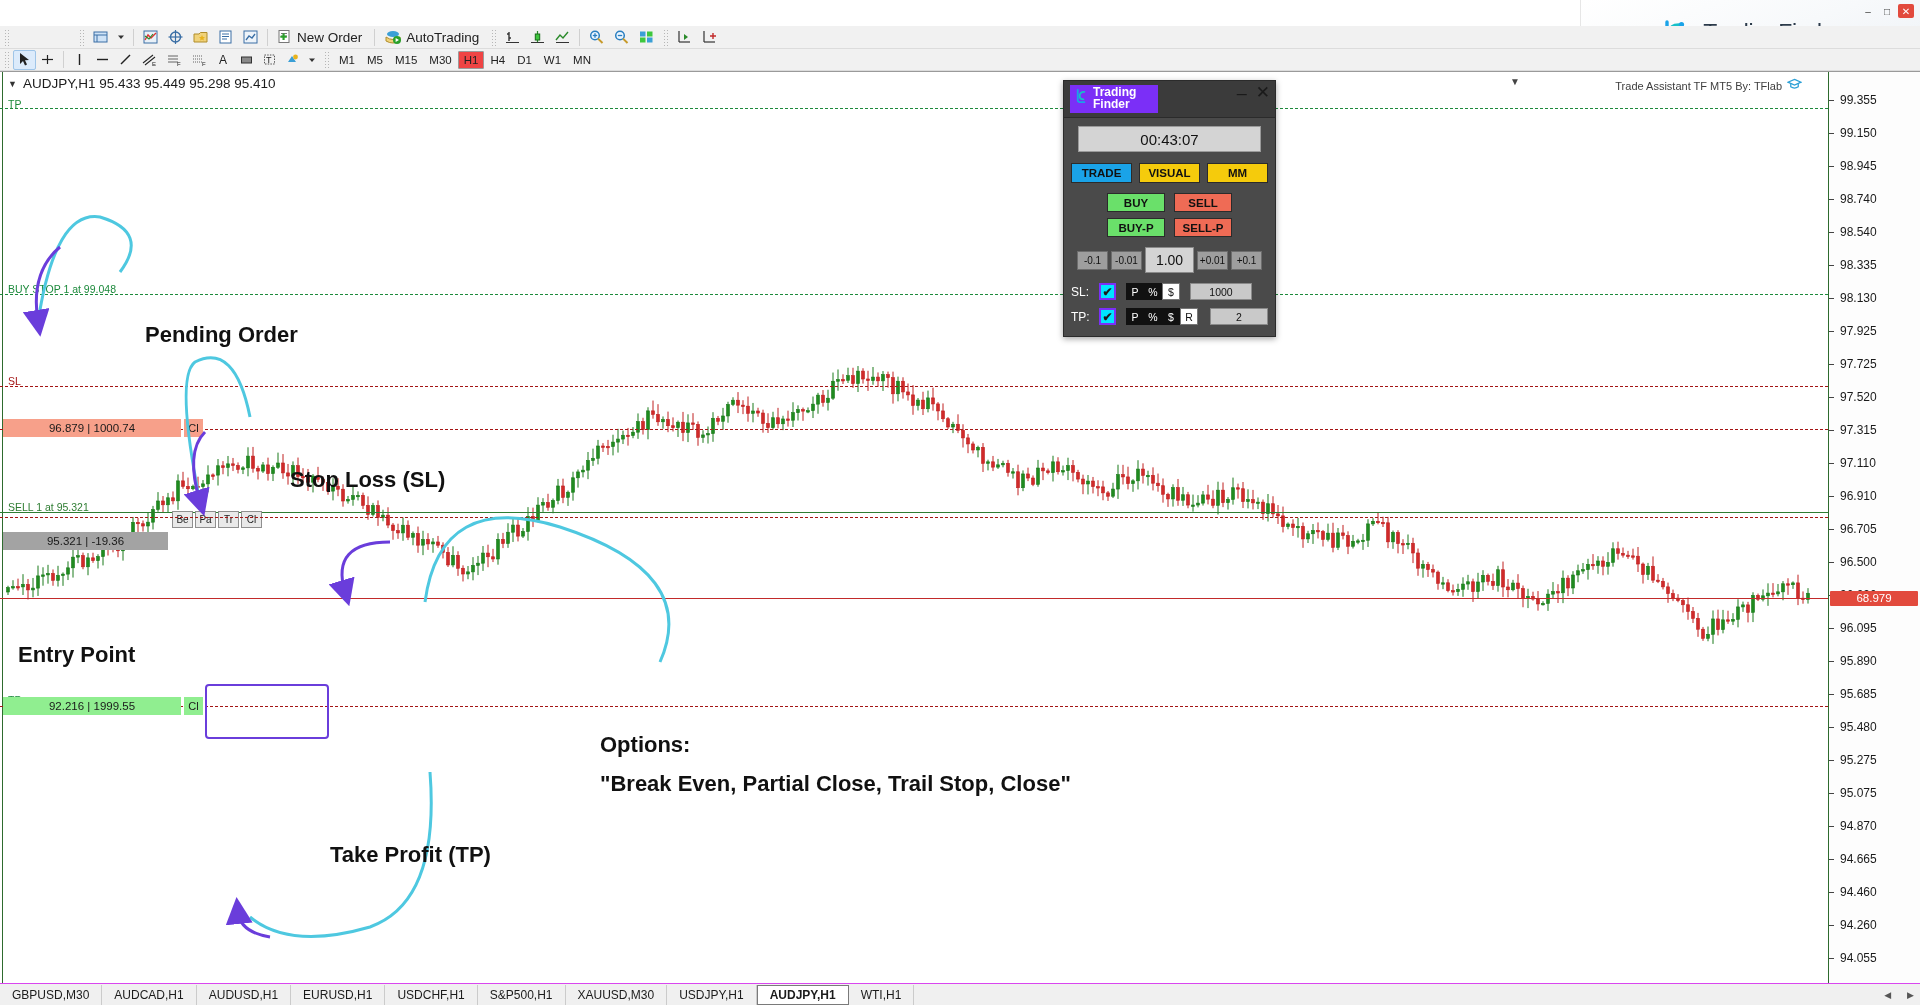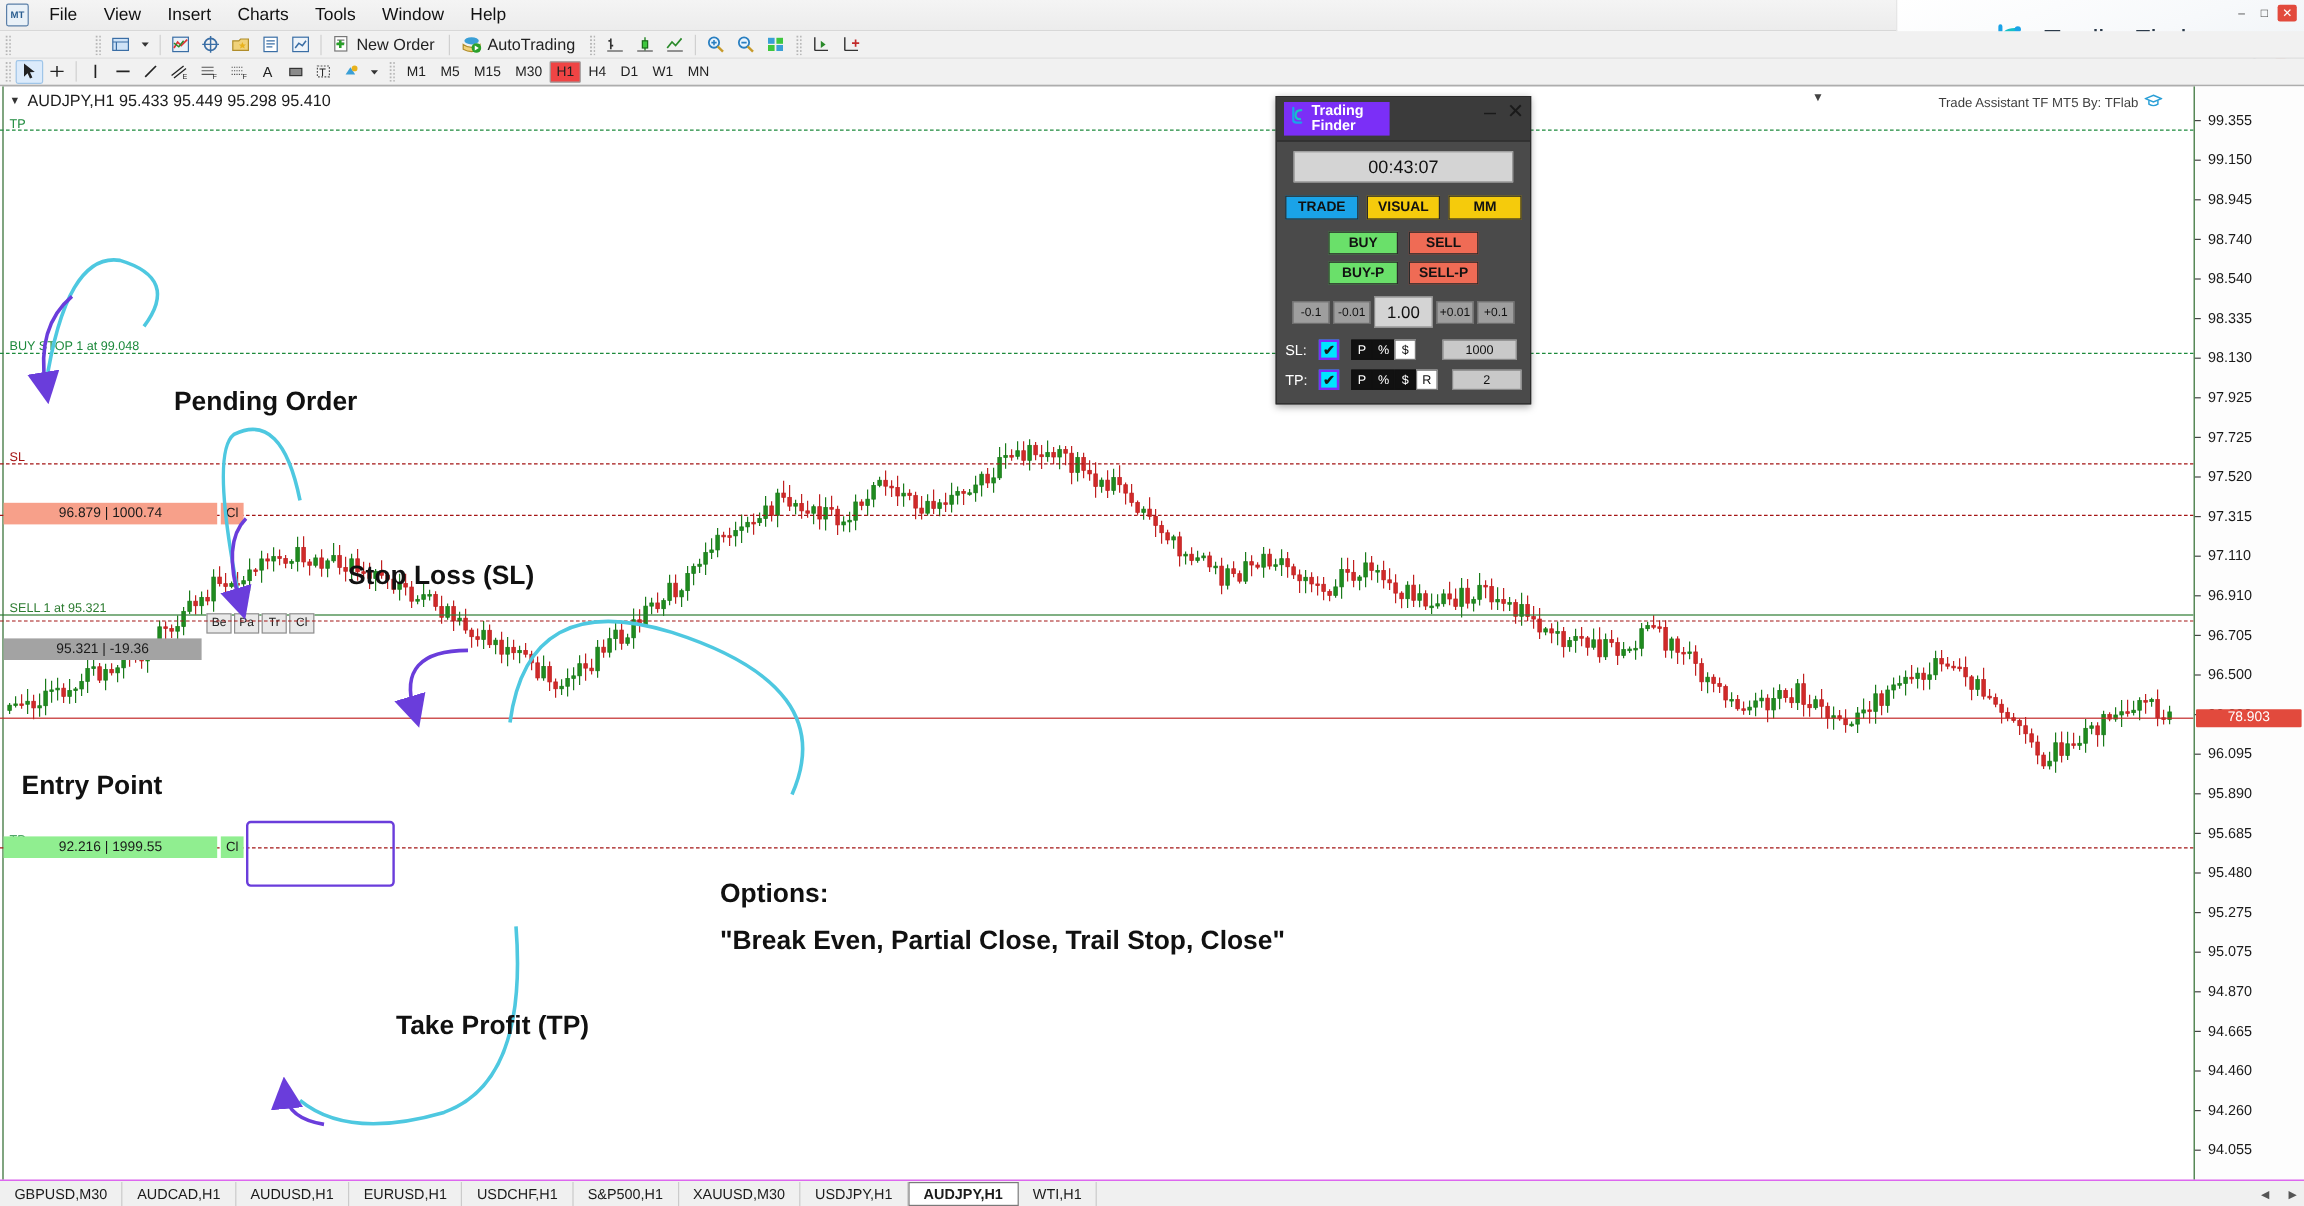--- a/index.html
+++ b/index.html
@@ -240,32 +240,20 @@
   .btab.active { background:#ffffff; border:1px solid #7a7a7a; font-weight:bold; }
   .scroll-arrows {
     position:absolute; right:6px; display:flex; gap:16px; font-size:9px; color:#555;
   }
 </style>
 </head>
 <body>
 
 <div id="app">
 
-  <div class="topbar">
-    <div class="mt-logo">MT</div>
-    <div class="menu">
-      <div class="menu-item">File</div>
-      <div class="menu-item">View</div>
-      <div class="menu-item">Insert</div>
-      <div class="menu-item">Charts</div>
-      <div class="menu-item">Tools</div>
-      <div class="menu-item">Window</div>
-      <div class="menu-item">Help</div>
-    </div>
-  </div>
 
   <div class="topright">
     <div class="tf-logo-mark">
       <svg width="34" height="34" viewBox="0 0 34 34">
         <path d="M8 6 L8 25 Q8 28 12 28 L20 28" stroke="#1aa3e8" stroke-width="3.4" fill="none" stroke-linecap="round"></path>
         <path d="M20 9 Q11 9 11 16 Q11 22 19 22" stroke="#16c0c8" stroke-width="3.4" fill="none" stroke-linecap="round"></path>
         <circle cx="22.5" cy="8.5" r="2.6" fill="#1aa3e8"></circle>
       </svg>
     </div>
     <div class="tf-brand"><span>TradingFinder</span></div>
@@ -1352,21 +1340,21 @@
       <div class="price-tick" style="top:582px">95.890</div>
       <div class="price-tick" style="top:615px">95.685</div>
       <div class="price-tick" style="top:648px">95.480</div>
       <div class="price-tick" style="top:681px">95.275</div>
       <div class="price-tick" style="top:714px">95.075</div>
       <div class="price-tick" style="top:747px">94.870</div>
       <div class="price-tick" style="top:780px">94.665</div>
       <div class="price-tick" style="top:813px">94.460</div>
       <div class="price-tick" style="top:846px">94.260</div>
       <div class="price-tick" style="top:879px">94.055</div>
-      <div class="price-now" style="top:519px;">78.903</div>
+      <div class="price-now" style="top:519px;">68.979</div>
     </div>
   </div>
 
   <div class="panel" style="left:1063px; top:80px;">
     <div class="panel-head">
       <div class="panel-logo">
         <span>
           <svg width="15" height="17" viewBox="0 0 16 18">
             <path d="M4 2 L4 13 Q4 15 7 15 L11 15" stroke="#1aa3e8" stroke-width="2" fill="none" stroke-linecap="round"></path>
             <path d="M11 4 Q6 4 6 8.5 Q6 12 10 12" stroke="#16c0c8" stroke-width="2" fill="none" stroke-linecap="round"></path>
@@ -1409,21 +1397,21 @@
       </div>
 
       <div class="sltp-row">
         <div class="sltp-lbl">SL:</div>
         <div class="chk">✔</div>
         <div class="unit-group" style="margin-left:4px;">
           <div class="unit">P</div>
           <div class="unit">%</div>
           <div class="unit on">$</div>
         </div>
-        <div class="sltp-val" style="max-width:62px; margin-left:16px;">1000</div>
+        <div class="sltp-val" style="max-width:62px; margin-left:4px;">1000</div>
       </div>
 
       <div class="sltp-row" style="margin-bottom:2px;">
         <div class="sltp-lbl">TP:</div>
         <div class="chk">✔</div>
         <div class="unit-group" style="margin-left:4px;">
           <div class="unit">P</div>
           <div class="unit">%</div>
           <div class="unit">$</div>
           <div class="unit on">R</div>

